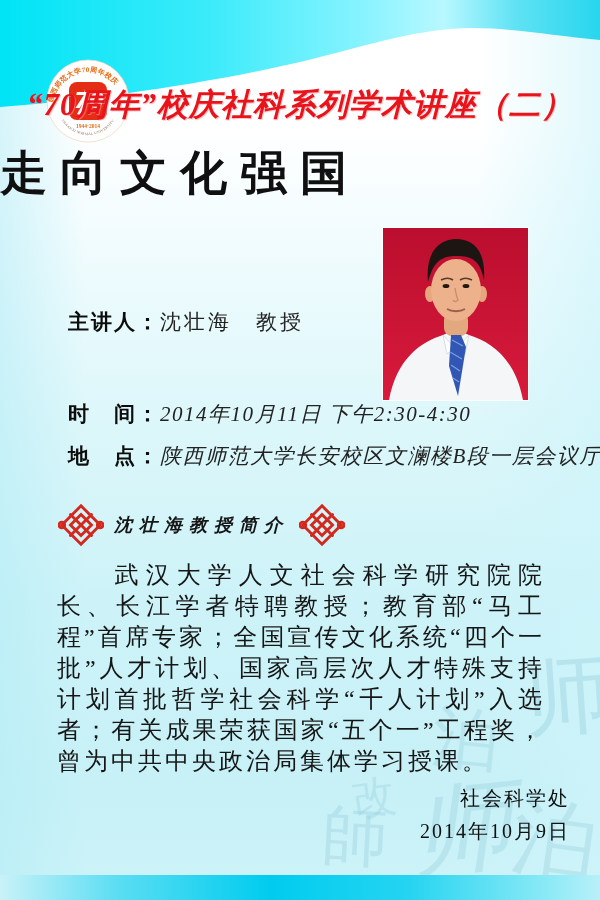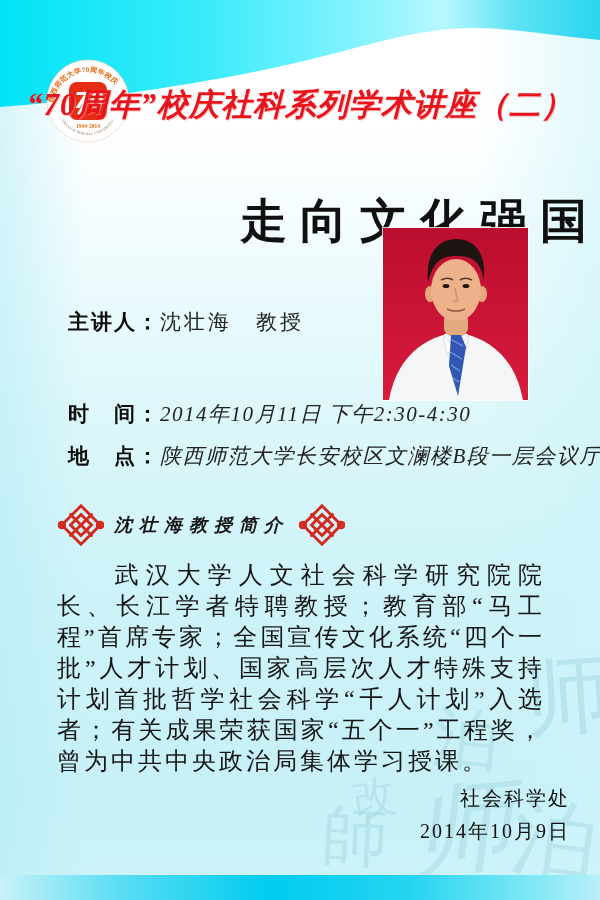--- a/index.html
+++ b/index.html
@@ -16,23 +16,23 @@
   #logo{position:absolute;left:46px;top:58px;width:84px;height:86px;}
   
   #seriesTitle{
     position:absolute;left:0;top:84px;width:600px;text-align:center;
     font-family:"Liberation Serif", serif;font-style:italic;font-weight:700;
     font-size:31px;color:#e8131b;letter-spacing:1px;
     text-shadow:1px 1px 0 rgba(255,150,150,.55);
     white-space:nowrap;
   }
   #mainTitle{
-    position:absolute;left:0;top:142px;width:600px;text-align:right;
+    position:absolute;left:0;top:142px;width:600px;text-align:left;
     font-family:"DejaVu Sans", sans-serif;font-weight:900;
-    font-size:47px;color:#101010;letter-spacing:13px;white-space:nowrap;margin-top:48px;
+    font-size:47px;color:#101010;letter-spacing:13px;white-space:nowrap;
   }
   
   #photo{position:absolute;left:383px;top:228px;width:145px;height:172px;box-shadow:0 0 0 1px rgba(255,255,255,.8);}
   
   .info-row{position:absolute;left:68px;white-space:nowrap;font-size:21px;color:#1c1c1c;}
   .info-row .lbl{font-family:Liberation Serif, serif;font-weight:800;letter-spacing:2px;color:#0d0d0d;}
   .info-row .val{font-family:"Liberation Serif", serif;letter-spacing:3px;color:#222;}
   #infoRow0{top:308px;} #infoRow1{top:356px;} #infoRow2{top:400px;} #infoRow3{top:442px;}
   #infoRow2 .val, #infoRow3 .val{letter-spacing:1.5px;font-style:italic;}
   

